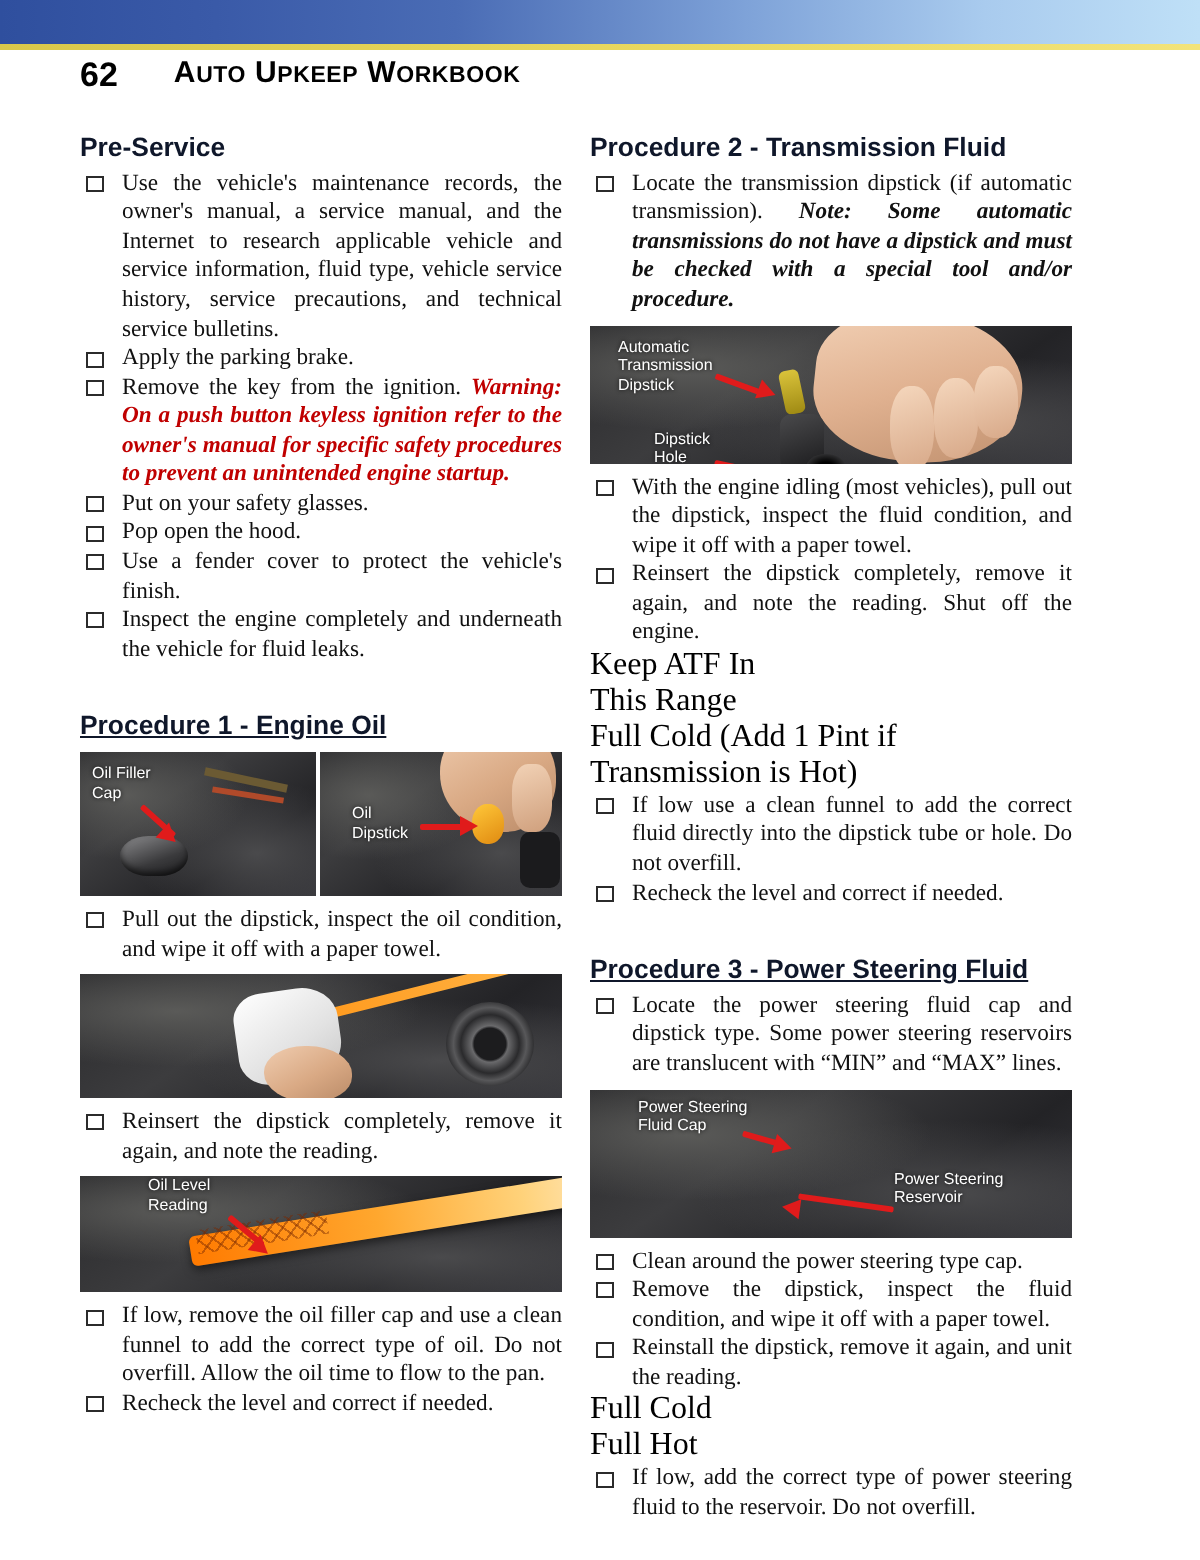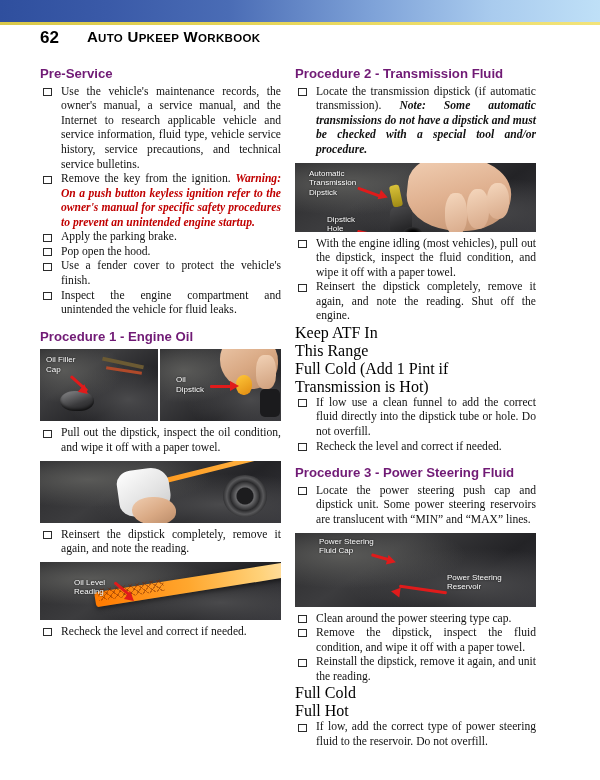--- a/index.html
+++ b/index.html
@@ -39,25 +39,25 @@
   .columns{
     position:absolute;top:66px;left:40px;
     width:522px;
     display:flex;gap:14px;
   }
   .col{width:241px;}
 
   h2.sec{
     font-family:"Liberation Sans",sans-serif;
     font-weight:bold;font-size:13.2px;
-    color:#701a75;
+    color:#0f172a;
     margin:0 0 3px 0;
     line-height:1.2;
   }
-  h2.sec.gap{margin-top:11px;}
+  h2.sec.gap{margin-top:23px;text-decoration:underline;}
 
   ul.checklist{list-style:none;margin:0;padding:0;}
   ul.checklist li{
     position:relative;
     padding-left:21px;
     font-size:11.6px;
     line-height:1.255;
     text-align:justify;
     color:#111;
     margin-bottom:0px;
@@ -325,25 +325,26 @@
   </span>
 </div>
 
 <div class="columns">
 
   <div class="col">
 
     <h2 class="sec">Pre-Service</h2>
     <ul class="checklist">
       <li><span>Use the vehicle's maintenance records, the owner's manual, a service manual, and the Internet to research applicable vehicle and service information, fluid type, vehicle service history, service precautions, and technical service bulletins.</span></li>
+      <li><span>Apply the parking brake.</span></li>
       <li><span>Remove the key from the ignition. </span><span class="warn">Warning: On a push button keyless ignition refer to the owner's manual for specific safety procedures to prevent an unintended engine startup.</span></li>
-      <li><span>Apply the parking brake.</span></li>
+      <li><span>Put on your safety glasses.</span></li>
       <li><span>Pop open the hood.</span></li>
       <li><span>Use a fender cover to protect the vehicle's finish.</span></li>
-      <li><span>Inspect the engine compartment and unintended the vehicle for fluid leaks.</span></li>
+      <li><span>Inspect the engine completely and underneath the vehicle for fluid leaks.</span></li>
     </ul>
 
     <h2 class="sec gap">Procedure 1 - Engine Oil</h2>
 
     <div class="photo ph-oil">
       <div class="half eng-dark" style="width:118px;">
         <div class="wire" style="left:62px;top:12px;width:42px;height:4px;transform:rotate(12deg);"></div>
         <div class="wire" style="left:66px;top:20px;width:36px;height:3px;background:#b04a2a;transform:rotate(9deg);"></div>
         <div class="cap-obj"></div>
         <div class="lbl" style="left:6px;top:6px;">Oil Filler
@@ -378,29 +379,30 @@
       <div class="hand" style="left:92px;top:36px;width:44px;height:28px;"></div>
     </div>
 
     <ul class="checklist">
       <li><span>Reinsert the dipstick completely, remove it again, and note the reading.</span></li>
     </ul>
 
     <div class="photo ph-read eng-dark">
       <div class="dip-big"></div>
       <div class="dip-hatch"></div>
-      <div class="lbl" style="left:34px;top:16px;">Oil Level
+      <div class="lbl" style="left:34px;top:0;">Oil Level
 Reading</div>
       <div class="arrow" style="left:72px;top:20px;width:30px;height:24px;">
         <div class="shaft" style="left:0;top:6px;width:22px;transform:rotate(40deg);"></div>
         <div class="head" style="left:14px;top:11px;border-left:9px solid #e01b1b;transform:rotate(40deg);"></div>
       </div>
     </div>
 
     <ul class="checklist">
+      <li><span>If low, remove the oil filler cap and use a clean funnel to add the correct type of oil. Do not overfill. Allow the oil time to flow to the pan.</span></li>
       <li><span>Recheck the level and correct if needed.</span></li>
     </ul>
   </div>
 
   <div class="col">
 
     <h2 class="sec">Procedure 2 - Transmission Fluid</h2>
     <ul class="checklist">
       <li><span>Locate the transmission dipstick (if automatic transmission). </span><span class="note">Note: Some automatic transmissions do not have a dipstick and must be checked with a special tool and/or procedure.</span></li>
     </ul>
@@ -447,21 +449,21 @@
       <div class="atf-cold-txt">Full Cold (Add 1 Pint if Transmission is Hot)</div>
     </div>
 
     <ul class="checklist">
       <li><span>If low use a clean funnel to add the correct fluid directly into the dipstick tube or hole. Do not overfill.</span></li>
       <li><span>Recheck the level and correct if needed.</span></li>
     </ul>
 
     <h2 class="sec gap">Procedure 3 - Power Steering Fluid</h2>
     <ul class="checklist">
-      <li><span>Locate the power steering push cap and dipstick unit. Some power steering reservoirs are translucent with “MIN” and “MAX” lines.</span></li>
+      <li><span>Locate the power steering fluid cap and dipstick type. Some power steering reservoirs are translucent with “MIN” and “MAX” lines.</span></li>
     </ul>
 
     <div class="photo ph-ps eng-dark">
       <div class="ps-light"></div>
       <div class="ps-hand"></div>
       <div class="ps-cap"></div>
       <div class="ps-dip"></div>
       <div class="ps-res"></div>
       <div class="lbl" style="left:24px;top:4px;">Power Steering
 Fluid Cap</div>

